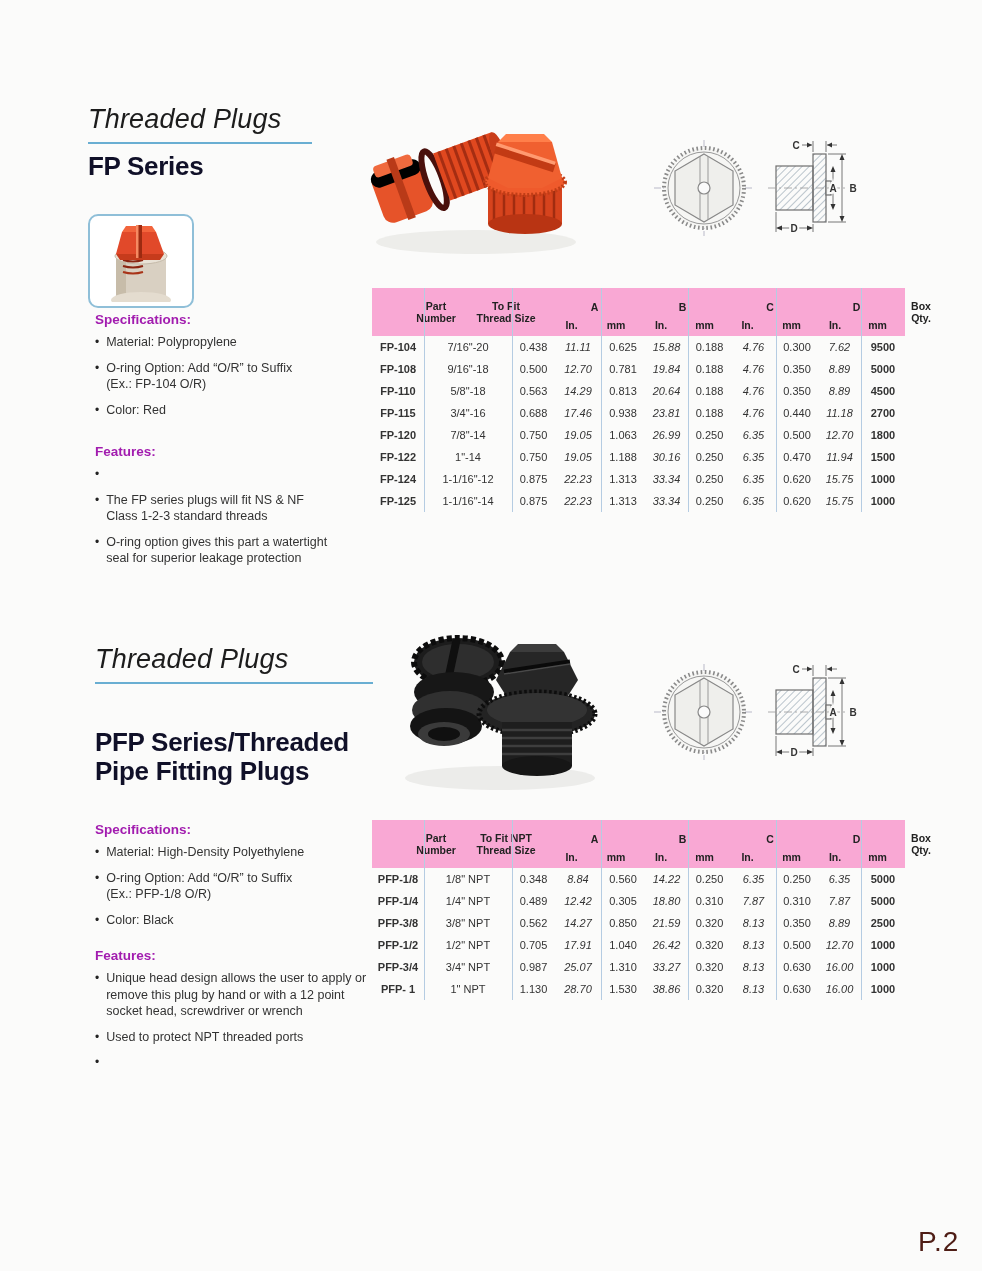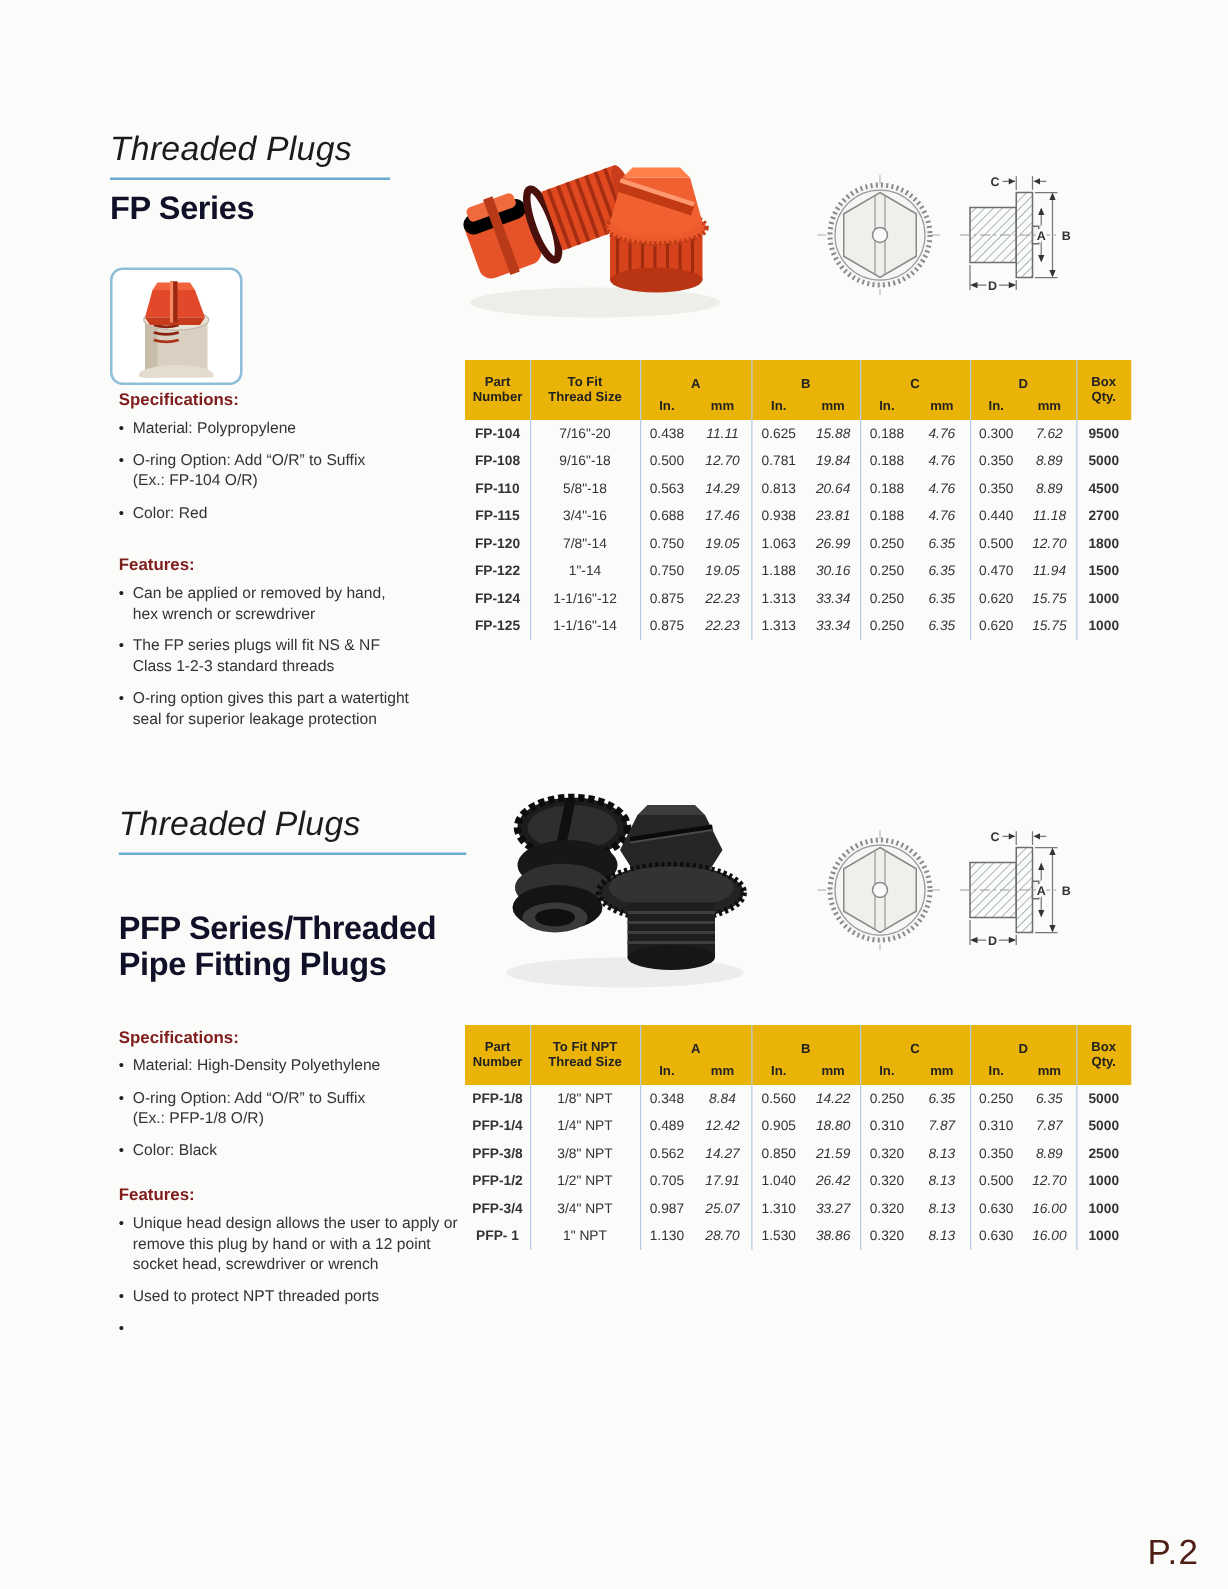--- a/index.html
+++ b/index.html
@@ -12,29 +12,29 @@
   .abs{position:absolute;}
   .pre{white-space:pre-line;}
 
   
   .eyebrow{font-style:italic;font-size:27px;color:#1c1c1c;letter-spacing:.2px;}
   .rule{height:2px;background:#69aed2;}
   .series-title{font-weight:bold;font-size:26px;color:#101028;letter-spacing:-.3px;line-height:1.12;}
 
   
   .blk{width:300px;}
-  .blk h4{margin:0 0 7px 0;font-size:13.5px;color:#7f1d1d;}
+  .blk h4{margin:0 0 7px 0;font-size:13.5px;color:#a21caf;}
   .blk ul{list-style:none;margin:0;padding:0;}
   .blk li{display:flex;gap:7px;margin-bottom:9px;font-size:12.5px;line-height:1.32;color:#333;}
   .blk li .dot{color:#222;font-size:12px;line-height:1.4;}
 
   
   .dtable{width:533px;--cols:52px 88px 43px 46px 44px 43px 43px 45px 42px 43px 44px;}
   .thead{display:grid;grid-template-columns:var(--cols);grid-template-rows:26px 22px;
-         background:#eab308;align-items:center;}
+         background:#f9a8d4;align-items:center;padding-left:38px;}
   .thead .hc{font-weight:bold;font-size:10.5px;color:#222;text-align:center;line-height:1.15;}
   .span2{grid-row:1/3;align-self:center;}
   .glabel{align-self:end;padding-bottom:1px;}
   .trow{display:grid;grid-template-columns:var(--cols);height:22px;align-items:center;}
   .trow .c{font-size:11px;text-align:center;color:#333;}
   .c-part{font-weight:bold;color:#1d1d1d;}
   .c-mm{font-style:italic;color:#4e4e4e;}
   .c-qty{font-weight:bold;color:#1d1d1d;}
   .vline{position:absolute;top:0;width:1px;background:#b5cce2;}
 
@@ -92,22 +92,20 @@
       </li>
     </ul>
 </div>
 
 <div class="abs blk" style="left:95px;top:444px;">
   <h4>Features:</h4>
   <ul>
 
       <li>
         <span class="dot">•</span>
-        <span class="pre">Can be applied or removed by hand,
-hex wrench or screwdriver</span>
       </li>
 
       <li>
         <span class="dot">•</span>
         <span class="pre">The FP series plugs will fit NS &amp; NF
 Class 1-2-3 standard threads</span>
       </li>
 
       <li>
         <span class="dot">•</span>
@@ -524,21 +522,21 @@
         <div class="c">0.250</div>
         <div class="c c-mm">6.35</div>
         <div class="c c-qty">5000</div>
       </div>
 
       <div class="trow">
         <div class="c c-part">PFP-1/4</div>
         <div class="c">1/4" NPT</div>
         <div class="c">0.489</div>
         <div class="c c-mm">12.42</div>
-        <div class="c">0.905</div>
+        <div class="c">0.305</div>
         <div class="c c-mm">18.80</div>
         <div class="c">0.310</div>
         <div class="c c-mm">7.87</div>
         <div class="c">0.310</div>
         <div class="c c-mm">7.87</div>
         <div class="c c-qty">5000</div>
       </div>
 
       <div class="trow">
         <div class="c c-part">PFP-3/8</div>

